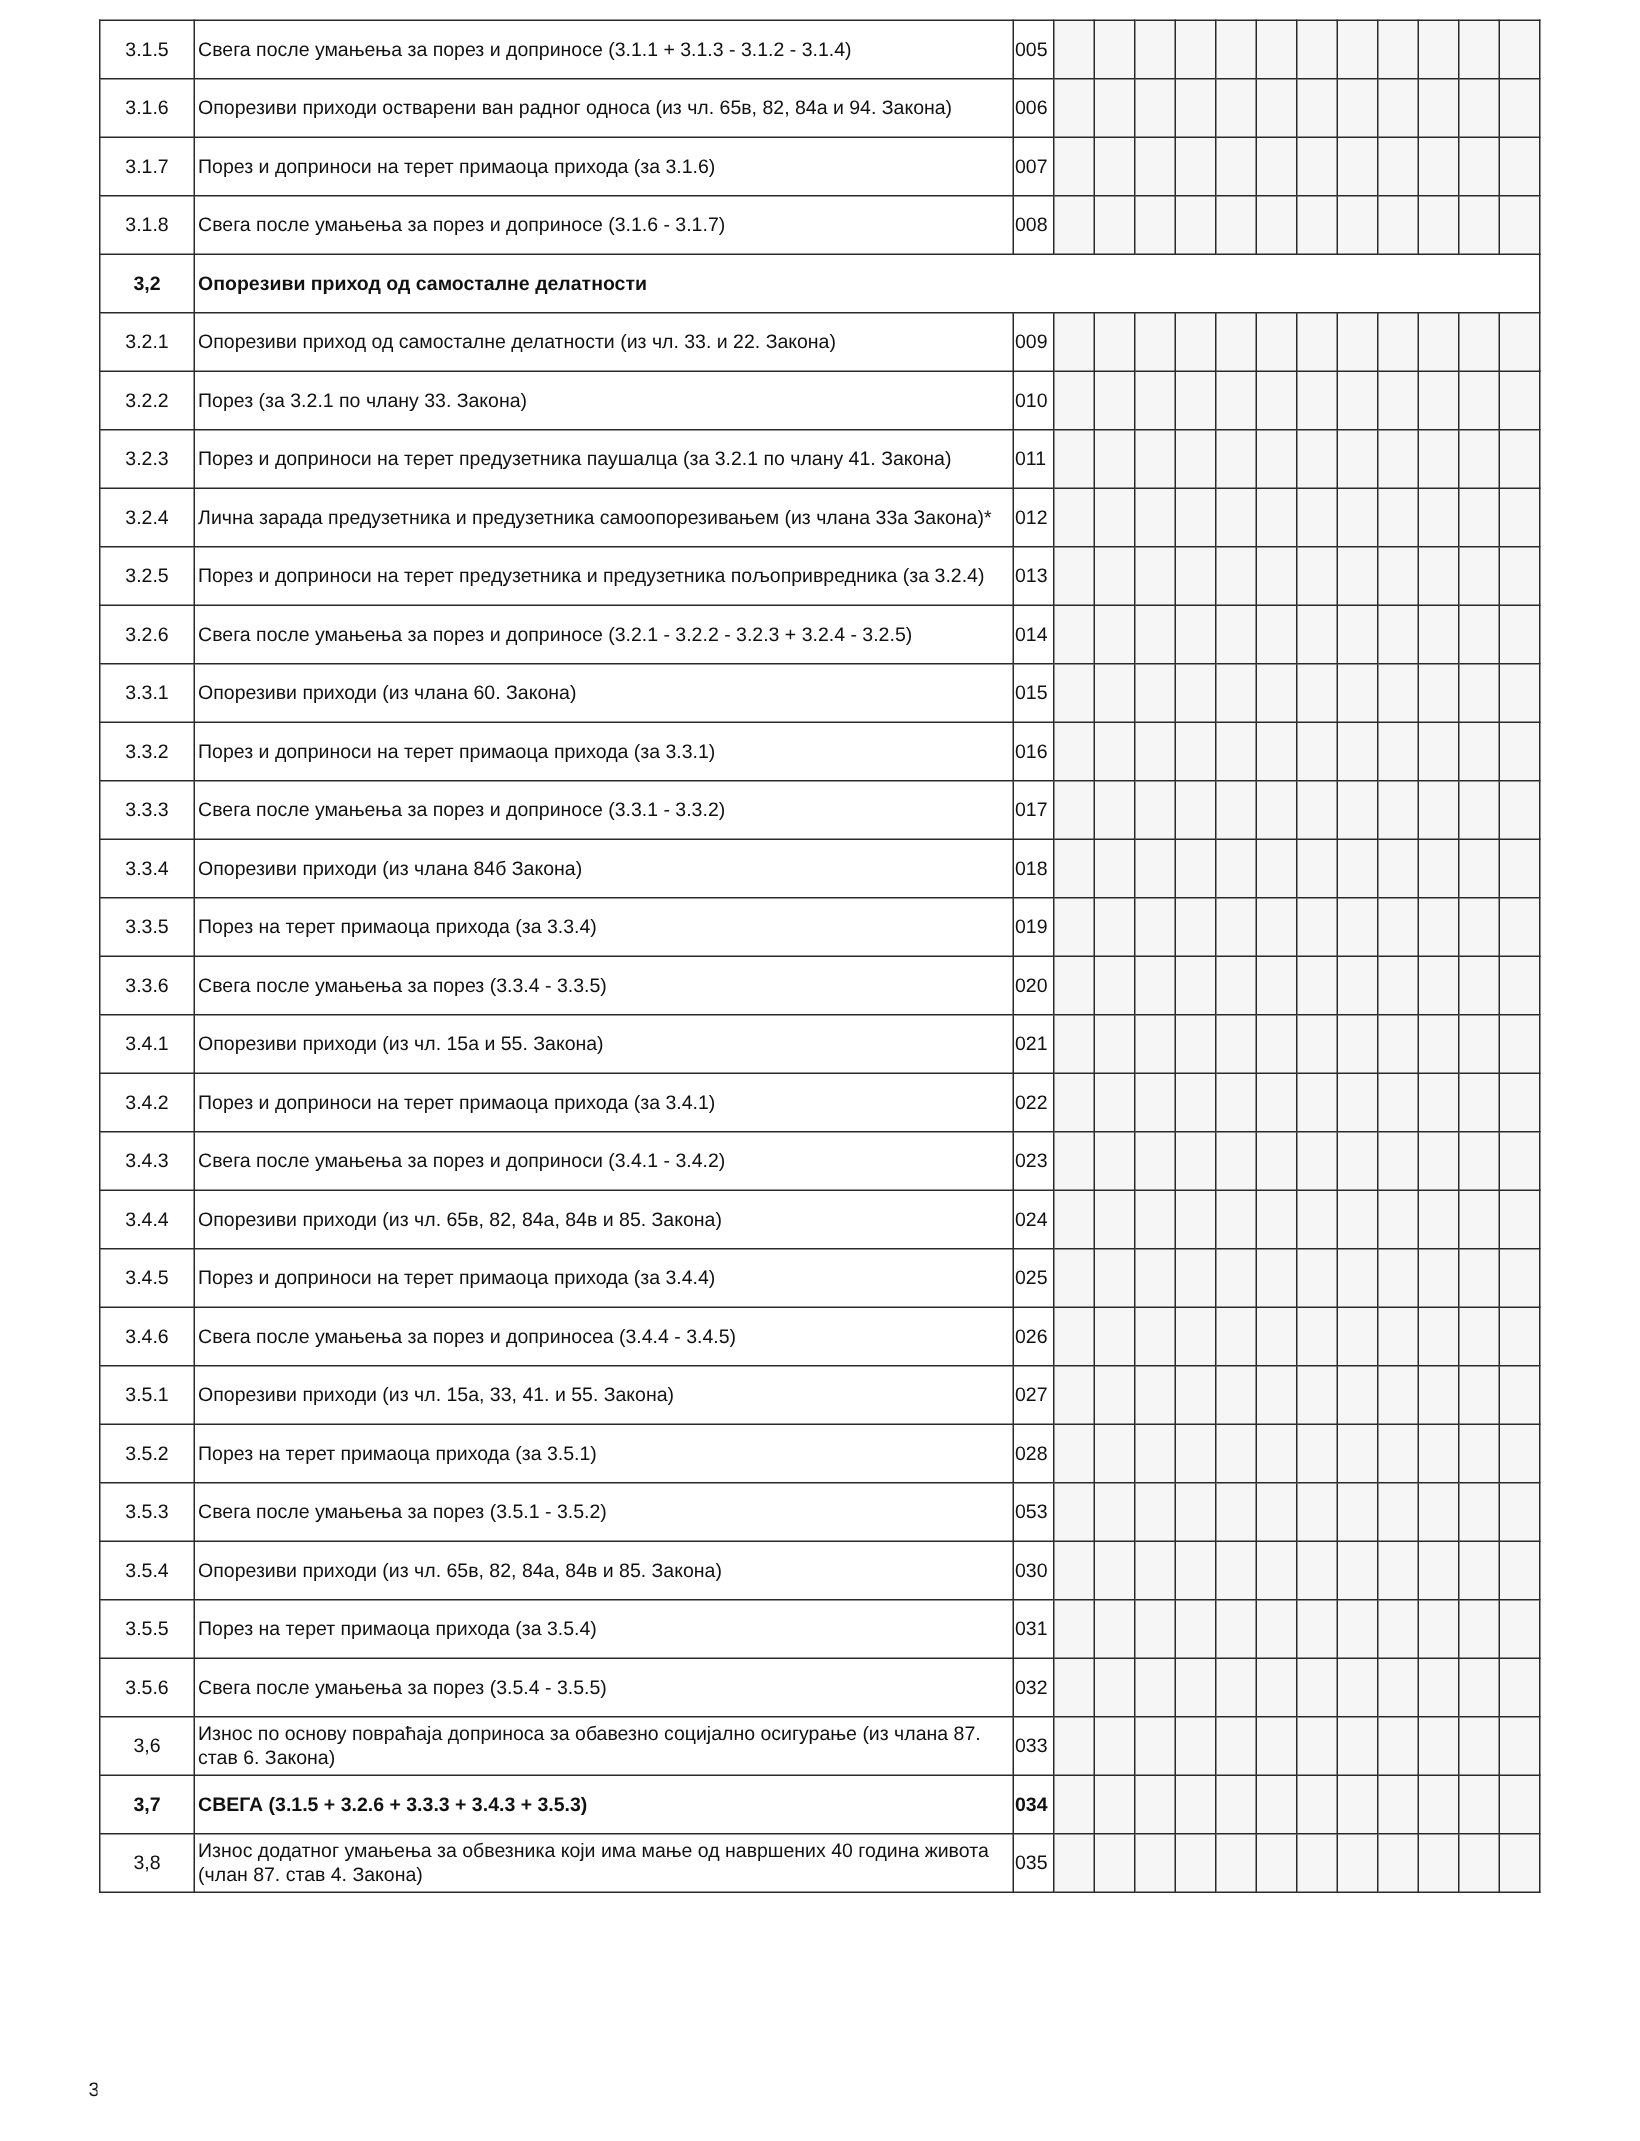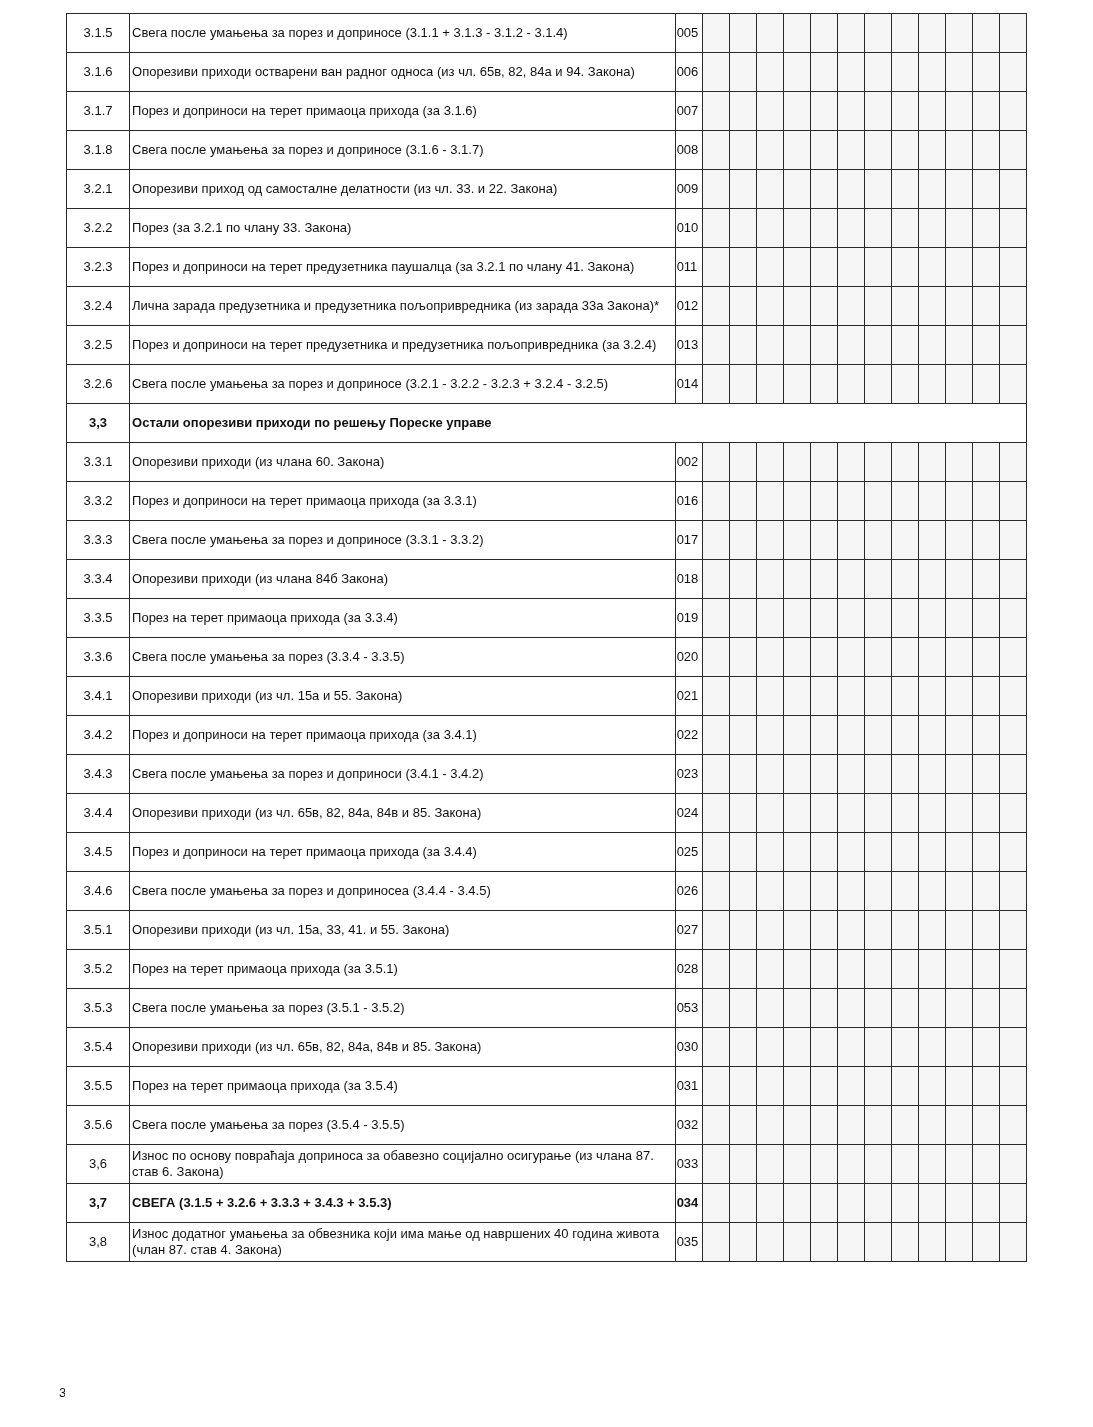--- a/index.html
+++ b/index.html
@@ -102,20 +102,24 @@
         <td class="cell"><input type="text" maxlength="1" style=""></td>
         <td class="cell"><input type="text" maxlength="1" style=""></td>
         <td class="cell"><input type="text" maxlength="1" style=""></td>
         <td class="cell"><input type="text" maxlength="1" style=""></td>
         <td class="cell"><input type="text" maxlength="1" style=""></td>
         <td class="cell"><input type="text" maxlength="1" style=""></td>
         <td class="cell"><input type="text" maxlength="1" style=""></td>
         <td class="cell"><input type="text" maxlength="1" style=""></td>
         <td class="cell"><input type="text" maxlength="1" style=""></td>
       </tr>
+      <tr class="section">
+        <td class="num">3,2</td>
+        <td class="desc" colspan="14">Опорезиви приход од самосталне делатности</td>
+      </tr>
       <tr>
         <td class="num">3.2.1</td>
         <td class="desc">Опорезиви приход од самосталне делатности (из чл. 33. и 22. Закона)</td>
         <td class="code">009</td>
         <td class="cell"><input type="text" maxlength="1" style=""></td>
         <td class="cell"><input type="text" maxlength="1" style=""></td>
         <td class="cell"><input type="text" maxlength="1" style=""></td>
         <td class="cell"><input type="text" maxlength="1" style=""></td>
         <td class="cell"><input type="text" maxlength="1" style=""></td>
         <td class="cell"><input type="text" maxlength="1" style=""></td>
@@ -155,21 +159,21 @@
         <td class="cell"><input type="text" maxlength="1" style=""></td>
         <td class="cell"><input type="text" maxlength="1" style=""></td>
         <td class="cell"><input type="text" maxlength="1" style=""></td>
         <td class="cell"><input type="text" maxlength="1" style=""></td>
         <td class="cell"><input type="text" maxlength="1" style=""></td>
         <td class="cell"><input type="text" maxlength="1" style=""></td>
         <td class="cell"><input type="text" maxlength="1" style=""></td>
       </tr>
       <tr>
         <td class="num">3.2.4</td>
-        <td class="desc">Лична зарада предузетника и предузетника пољопривредника (из зарада 33а Закона)*</td>
+        <td class="desc">Лична зарада предузетника и предузетника самоопорезивањем (из члана 33а Закона)*</td>
         <td class="code">012</td>
         <td class="cell"><input type="text" maxlength="1" style=""></td>
         <td class="cell"><input type="text" maxlength="1" style=""></td>
         <td class="cell"><input type="text" maxlength="1" style=""></td>
         <td class="cell"><input type="text" maxlength="1" style=""></td>
         <td class="cell"><input type="text" maxlength="1" style=""></td>
         <td class="cell"><input type="text" maxlength="1" style=""></td>
         <td class="cell"><input type="text" maxlength="1" style=""></td>
         <td class="cell"><input type="text" maxlength="1" style=""></td>
         <td class="cell"><input type="text" maxlength="1" style=""></td>
@@ -204,28 +208,24 @@
         <td class="cell"><input type="text" maxlength="1" style=""></td>
         <td class="cell"><input type="text" maxlength="1" style=""></td>
         <td class="cell"><input type="text" maxlength="1" style=""></td>
         <td class="cell"><input type="text" maxlength="1" style=""></td>
         <td class="cell"><input type="text" maxlength="1" style=""></td>
         <td class="cell"><input type="text" maxlength="1" style=""></td>
         <td class="cell"><input type="text" maxlength="1" style=""></td>
         <td class="cell"><input type="text" maxlength="1" style=""></td>
         <td class="cell"><input type="text" maxlength="1" style=""></td>
       </tr>
-      <tr class="section">
-        <td class="num">3,3</td>
-        <td class="desc" colspan="14">Остали опорезиви приходи по решењу Пореске управе</td>
-      </tr>
       <tr>
         <td class="num">3.3.1</td>
         <td class="desc">Опорезиви приходи (из члана 60. Закона)</td>
-        <td class="code">002</td>
+        <td class="code">015</td>
         <td class="cell"><input type="text" maxlength="1" style=""></td>
         <td class="cell"><input type="text" maxlength="1" style=""></td>
         <td class="cell"><input type="text" maxlength="1" style=""></td>
         <td class="cell"><input type="text" maxlength="1" style=""></td>
         <td class="cell"><input type="text" maxlength="1" style=""></td>
         <td class="cell"><input type="text" maxlength="1" style=""></td>
         <td class="cell"><input type="text" maxlength="1" style=""></td>
         <td class="cell"><input type="text" maxlength="1" style=""></td>
         <td class="cell"><input type="text" maxlength="1" style=""></td>
         <td class="cell"><input type="text" maxlength="1" style=""></td>

